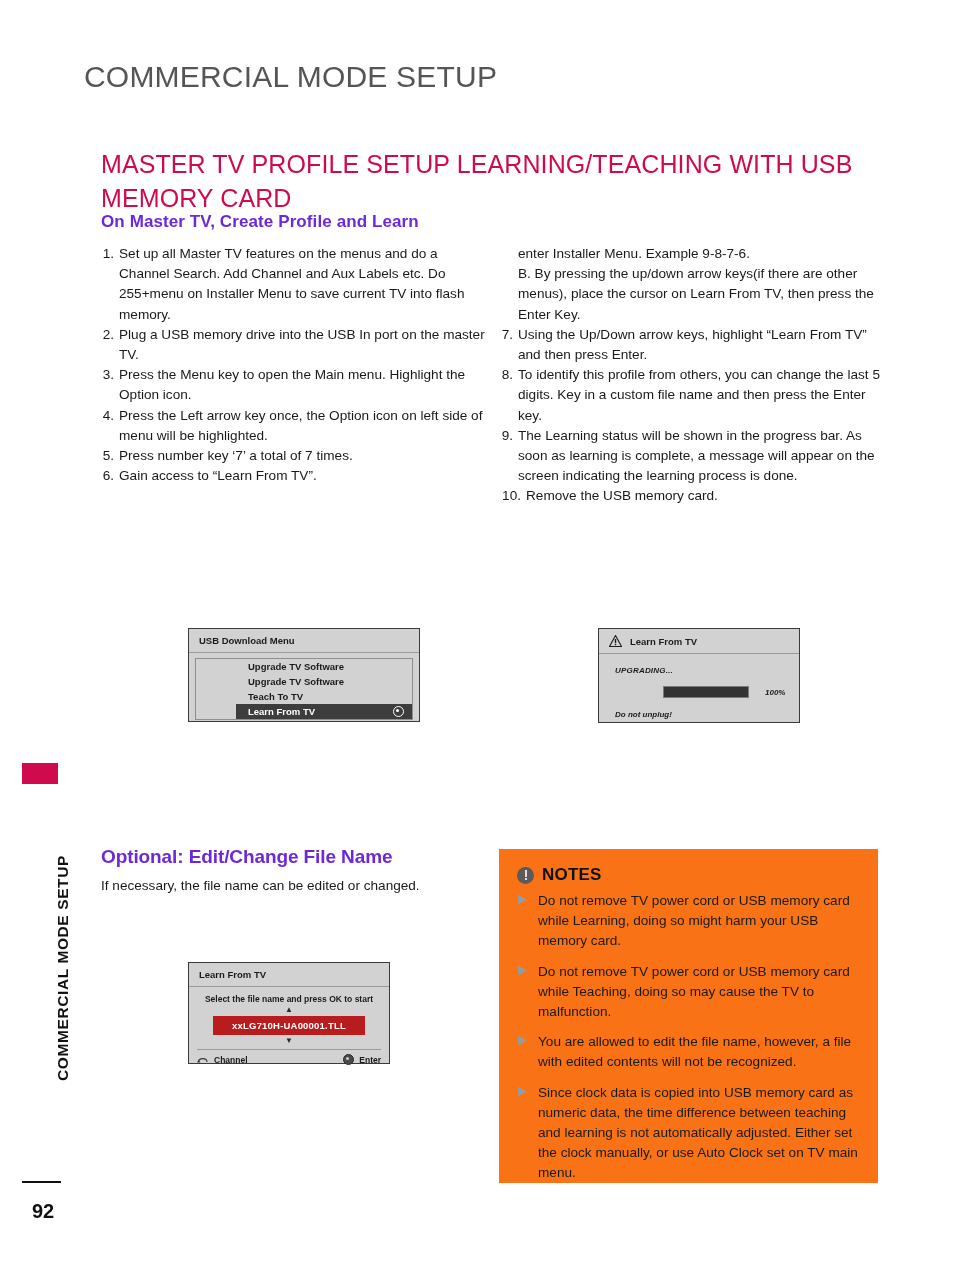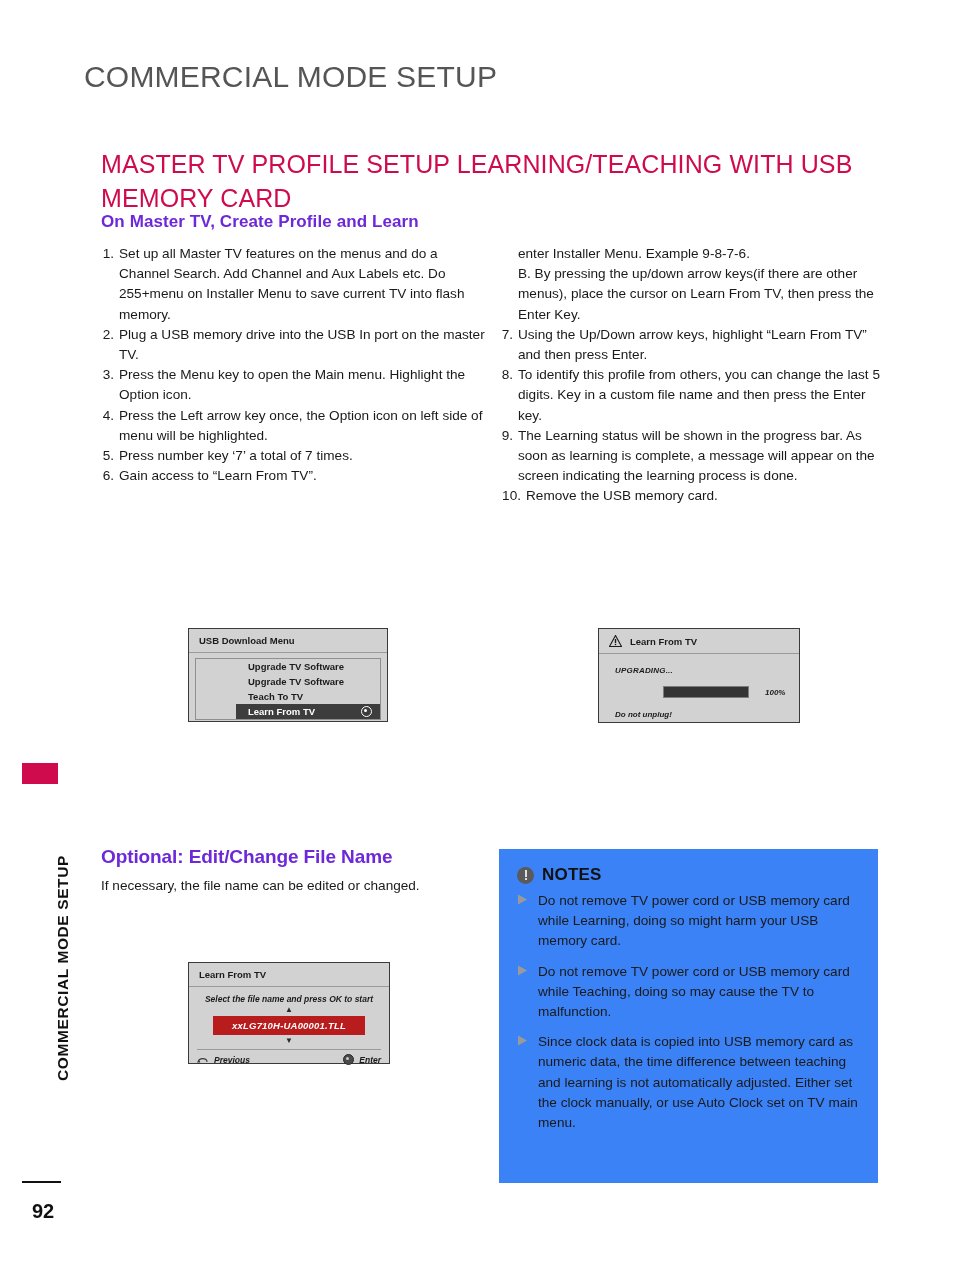--- a/index.html
+++ b/index.html
@@ -100,21 +100,21 @@
     width: 13px;
     height: 12px;
     margin-right: 8px;
     position: relative;
   }
 
   
   #usb-menu-box {
     left: 188px;
     top: 628px;
-    width: 200px;
+    width: 232px;
     height: 94px;
   }
   #usb-menu-list {
     margin: 5px 6px 6px 6px;
     border: 1px solid #8f8f8f;
     background: #d2d2d2;
     box-sizing: border-box;
     padding-left: 40px;
   }
   .usb-item {
@@ -192,21 +192,20 @@
   
   #filename-box {
     left: 188px;
     top: 962px;
     width: 202px;
     height: 102px;
   }
   #filename-body {
     padding-top: 7px;
     text-align: center;
-    font-style: italic;
   }
   #filename-instruction {
     font-size: 8.5px;
     font-weight: bold;
     color: #1b1b1b;
   }
   .caret {
     font-size: 8px;
     line-height: 8px;
     color: #2a2a2a;
@@ -272,21 +271,21 @@
     line-height: 20px;
   }
 
   
   #notes-box {
     position: absolute;
     left: 499px;
     top: 849px;
     width: 379px;
     height: 334px;
-    background: #3b82f6;
+    background: #f97316;
     box-sizing: border-box;
     padding: 16px 18px 0 18px;
   }
   #notes-header {
     display: flex;
     align-items: center;
     margin-bottom: 6px;
   }
   .notes-excl {
     width: 17px; height: 17px;
@@ -484,21 +483,21 @@
     <span id="filename-value">xxLG710H-UA00001.TLL</span>
     <div class="caret">▼</div>
     <div id="filename-footer">
       <span class="footer-item">
         <span class="back-icon">
           <svg width="12" height="9" viewBox="0 0 12 9">
             <path d="M1.5 8 C1.5 3.5 10 3.5 10 8" fill="none" stroke="#3a3a3a" stroke-width="1.1"></path>
             <polygon points="0,8.6 3.4,8.6 1.7,5.6" fill="#3a3a3a"></polygon>
           </svg>
         </span>
-        <span>Previous</span>
+        <span>Channel</span>
       </span>
       <span class="footer-item">
         <span class="enter-dot"></span>
         <span>Enter</span>
       </span>
     </div>
   </div>
 </div>
 
 <div id="notes-box">
@@ -521,20 +520,28 @@
         </svg>
     </span>
     <span class="note-text">Do not remove TV power cord or USB memory card while Teaching, doing so may cause the TV to malfunction.</span>
   </div>
   <div class="note-item">
     <span class="note-arrow">
       <svg width="11" height="11" viewBox="0 0 11 11">
           <polygon points="1,0.5 10,5.5 1,10.5" fill="#9a9a9a"></polygon>
         </svg>
     </span>
+    <span class="note-text">You are allowed to edit the file name, however, a file with edited contents will not be recognized.</span>
+  </div>
+  <div class="note-item">
+    <span class="note-arrow">
+      <svg width="11" height="11" viewBox="0 0 11 11">
+          <polygon points="1,0.5 10,5.5 1,10.5" fill="#9a9a9a"></polygon>
+        </svg>
+    </span>
     <span class="note-text">Since clock data is copied into USB memory card as numeric data, the time difference between teaching and learning is not automatically adjusted. Either set the clock manually, or use Auto Clock set on TV main menu.</span>
   </div>
 </div>
 
 <div id="side-tab-swatch"></div>
 <div id="side-tab-label">COMMERCIAL MODE SETUP</div>
 
 <div id="footer-rule"></div>
 <div id="page-number">92</div>
 

